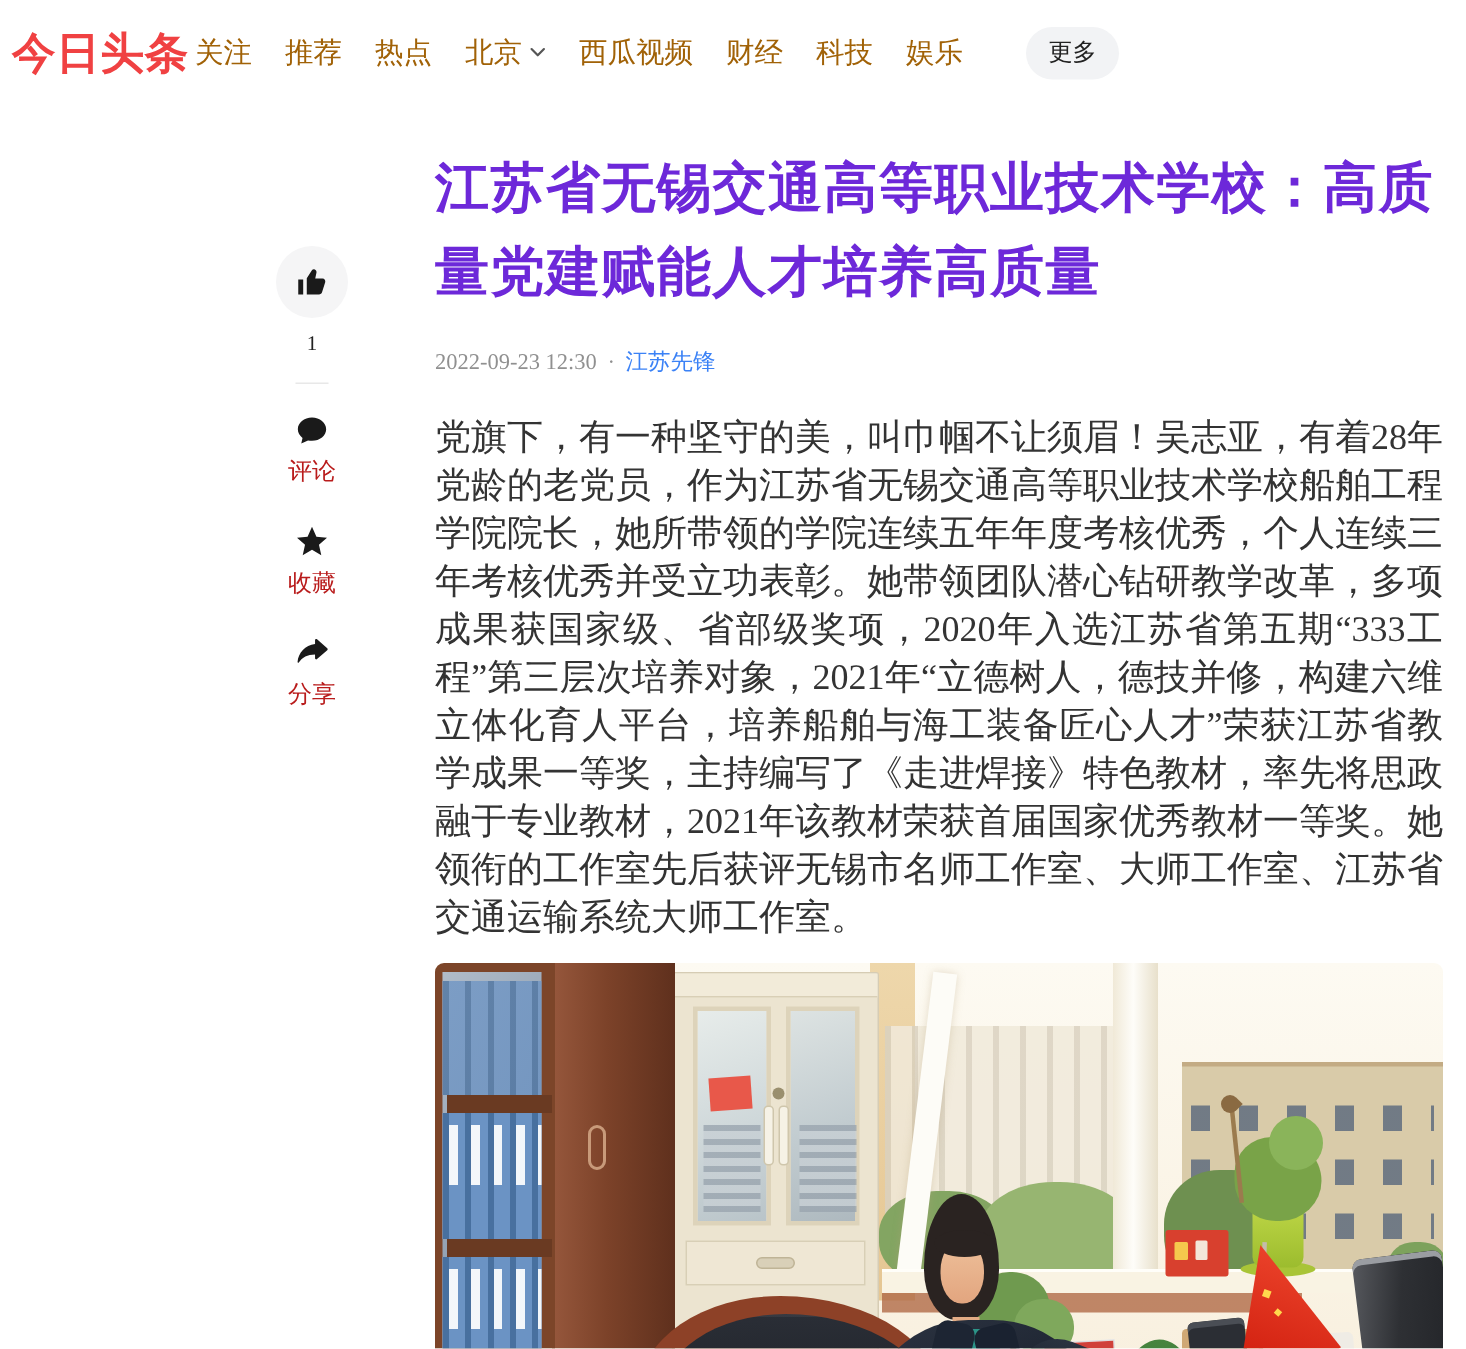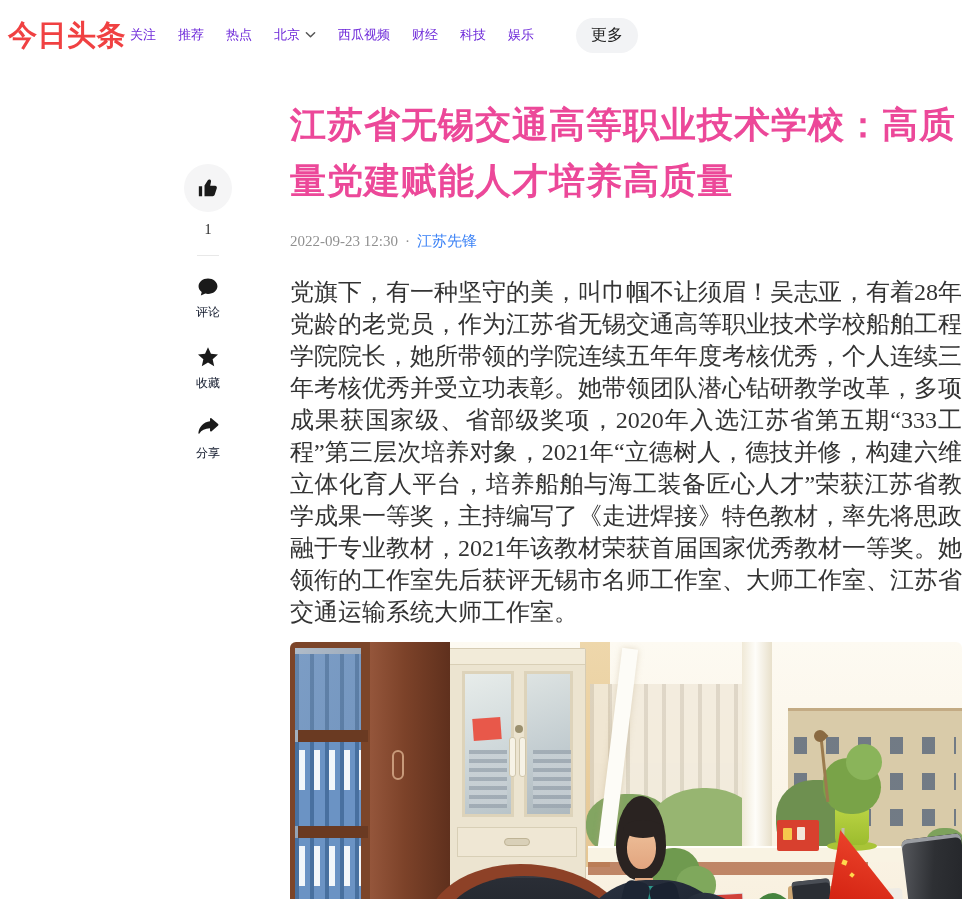--- a/index.html
+++ b/index.html
@@ -9,40 +9,40 @@
     overflow:hidden; font-family:Liberation Serif, serif;
     color:#1c1c1c;
   }
   
   .topbar { position:absolute; left:0; top:0; width:977px; height:70px; background:#fff; }
   .logo {
     position:absolute; left:8px; top:16px; font-size:29px; font-weight:900;
     color:#f04142; letter-spacing:.5px; cursor:pointer;
   }
   .nav { position:absolute; left:130px; top:0; height:70px; display:flex; align-items:center; gap:22px; }
-  .nav-item { font-size:13px; color:#6d28d9; cursor:pointer; display:flex; align-items:center; gap:5px; white-space:nowrap; }
+  .nav-item { font-size:19px; color:#a16207; cursor:pointer; display:flex; align-items:center; gap:5px; white-space:nowrap; }
   .chev { width:11px; height:8px; display:inline-block; }
   .more-btn {
     margin-left:20px; background:#f2f3f5; border-radius:18px; padding:7px 15px;
     font-size:16px; color:#222; cursor:pointer;
   }
   
   .rail { position:absolute; left:184px; top:164px; width:48px; text-align:center; }
   .digg-btn {
     width:48px; height:48px; border-radius:50%; background:#f5f5f6;
     display:flex; align-items:center; justify-content:center; cursor:pointer; margin:0 auto;
   }
   .digg-count { margin-top:10px; font-size:14px; color:#222; }
   .rail-divider { width:22px; height:1px; background:#e8e8e8; margin:17px auto 20px; }
   .rail-action { margin-bottom:24px; cursor:pointer; }
   .rail-action svg { display:block; margin:0 auto; }
-  .rail-label { display:block; margin-top:6px; font-size:12px; color:#0f172a; }
+  .rail-label { display:block; margin-top:6px; font-size:16px; color:#b91c1c; }
   
   .main { position:absolute; left:290px; top:97px; width:672px; }
-  .title { font-size:36px; line-height:56px; font-weight:700; letter-spacing:1px; color:#ec4899; }
+  .title { font-size:36px; line-height:56px; font-weight:700; letter-spacing:1px; color:#6d28d9; }
   .meta { margin-top:23px; font-size:15px; color:#909090; display:flex; gap:7px; align-items:baseline; }
   .meta .src { color:#3b82f6; }
   .body-p { margin-top:25px; font-size:24px; line-height:32px; color:#333; text-align:justify; }
   
   .photo {
     position:relative; margin-top:14px; width:672px; height:358px;
     border-radius:6px; overflow:hidden; cursor:pointer;
     background:linear-gradient(180deg,#fdfaf2 0%,#faf3e4 55%,#f6ecd9 100%);
   }
   .photo div { position:absolute; }

